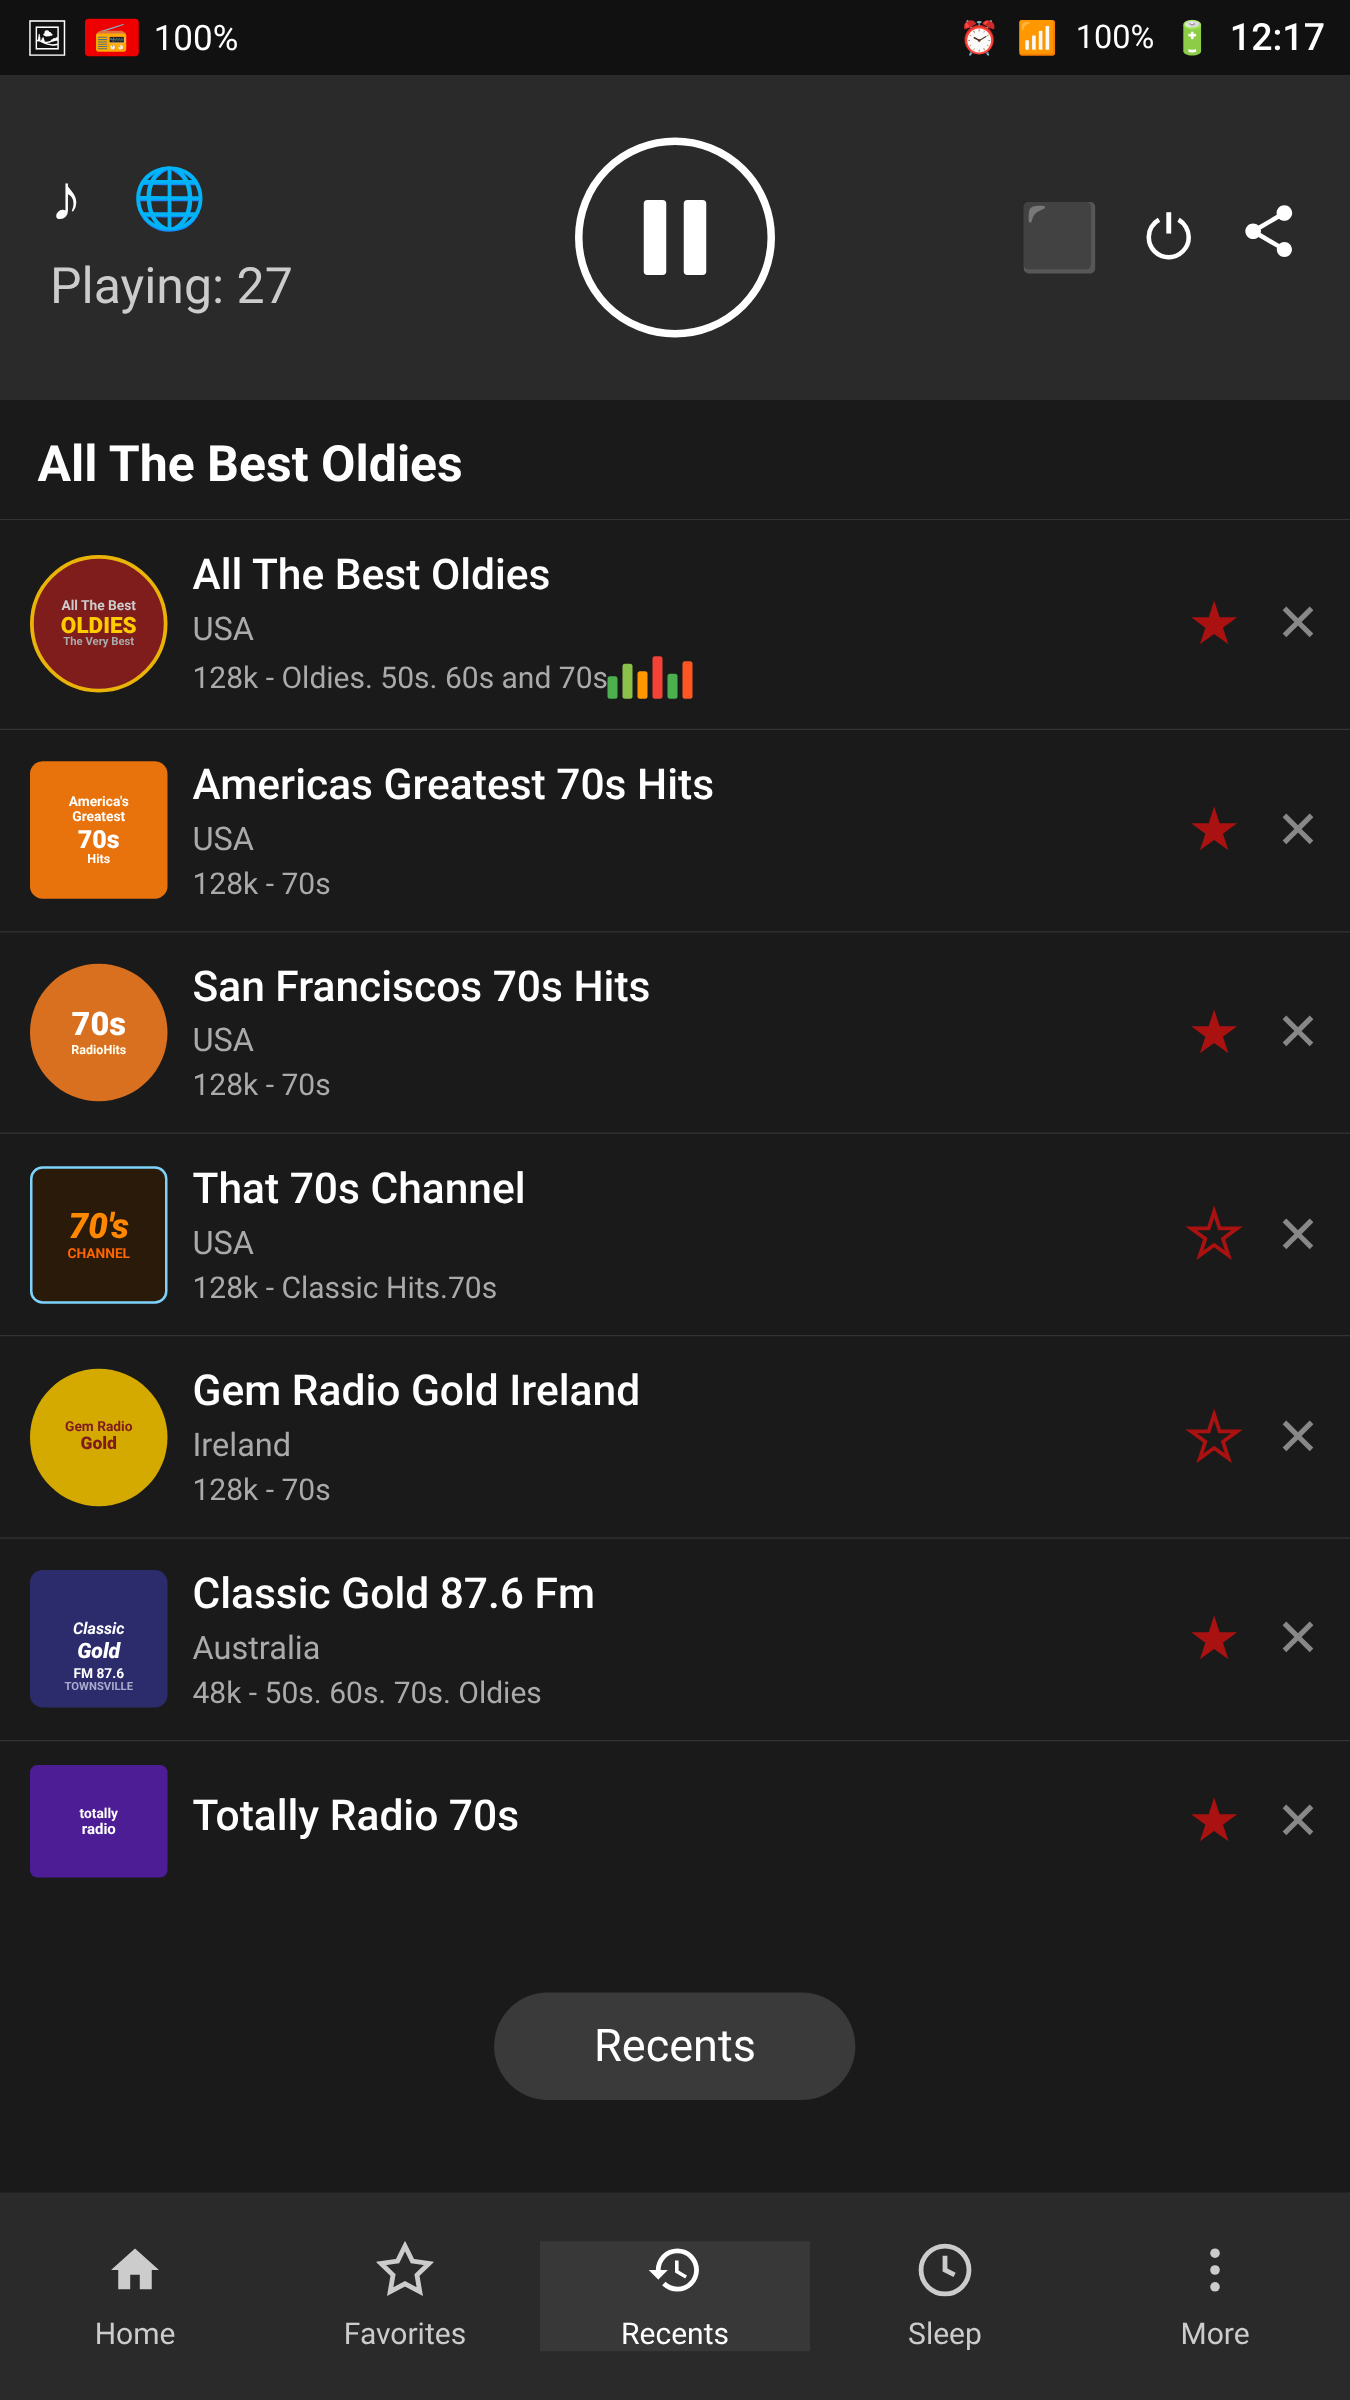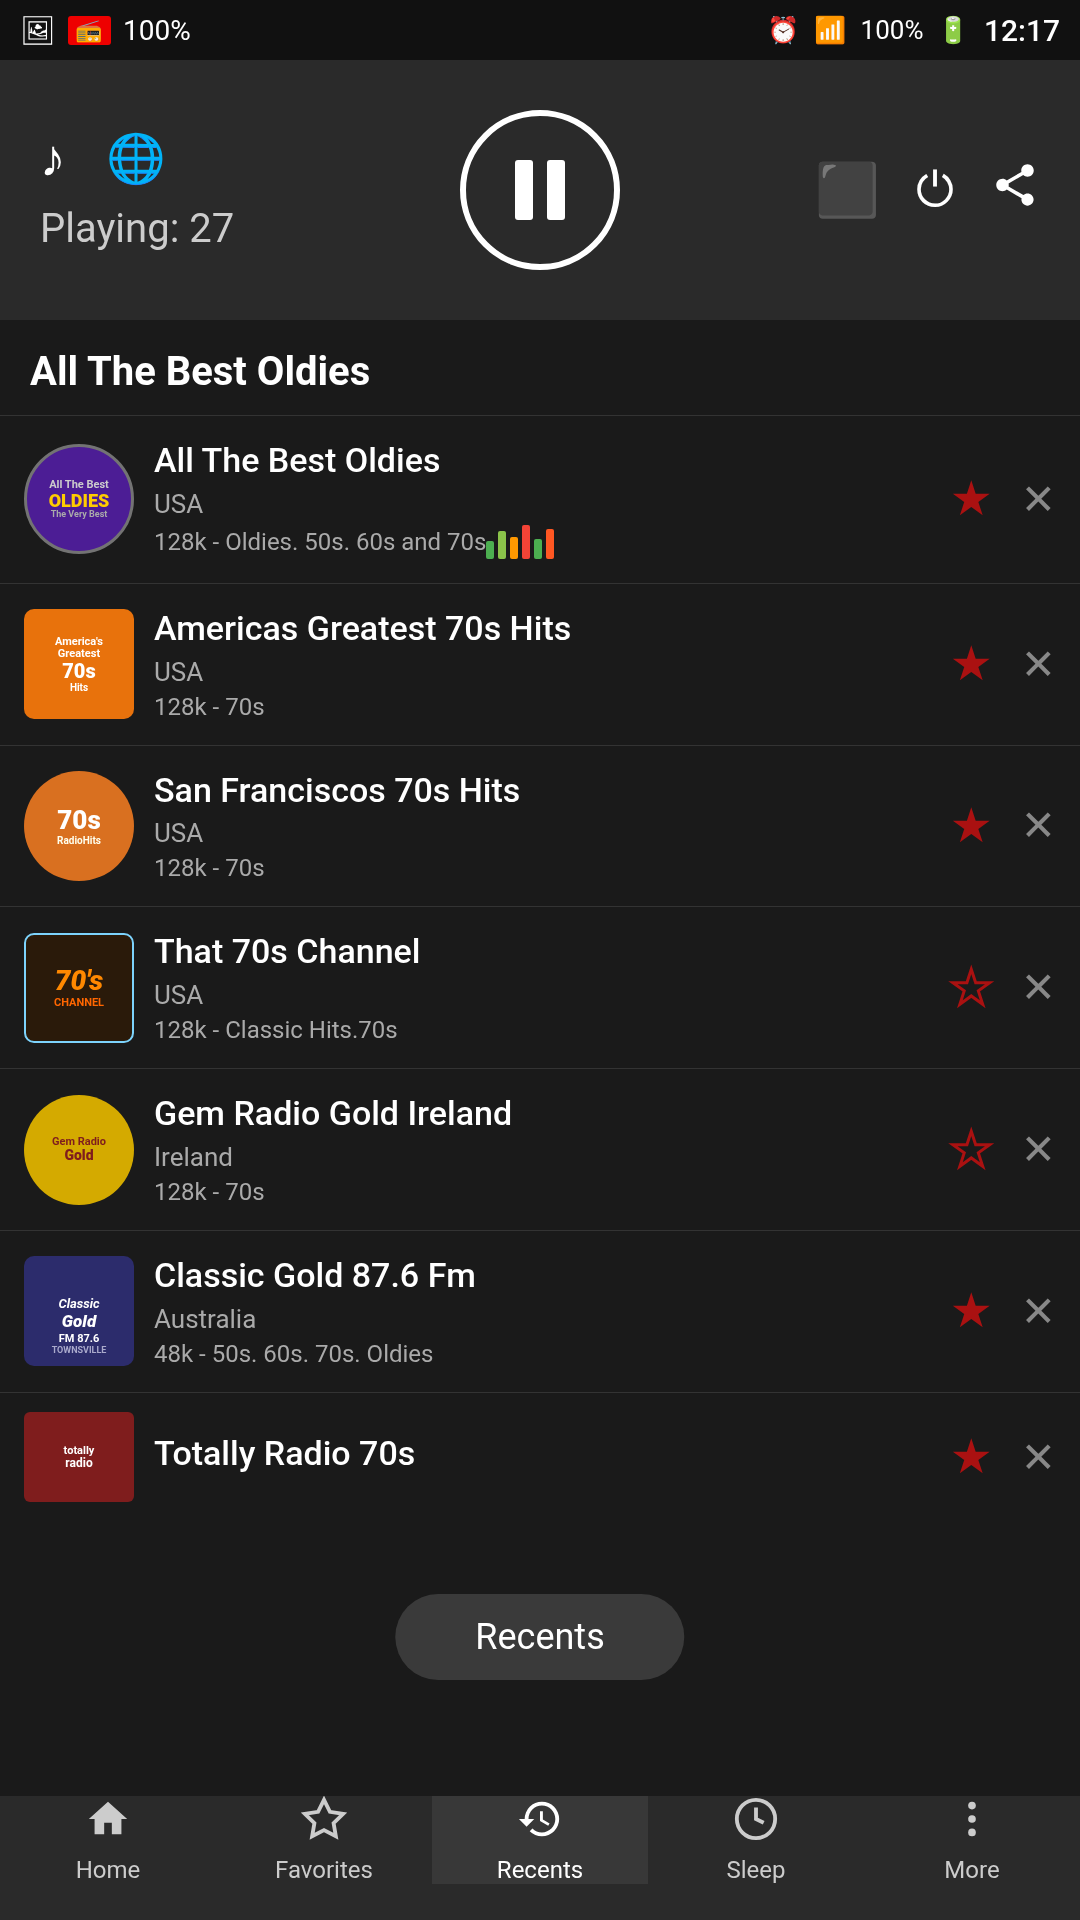--- a/index.html
+++ b/index.html
@@ -228,24 +228,24 @@
       z-index: 10;
       white-space: nowrap;
     }
 
     
     .bottom-nav {
       position: absolute;
       bottom: 0;
       left: 0;
       right: 0;
-      height: 124px;
+      height: 166px;
       background: #2a2a2a;
       display: flex;
-      align-items: flex-start;
+      align-items: center;
     }
     .nav-item {
       flex: 1;
       display: flex;
       flex-direction: column;
       align-items: center;
       justify-content: center;
       gap: 10px;
       cursor: pointer;
       border-top: none;
@@ -326,21 +326,21 @@
       </svg>
     </span>
   </div>
 </div>
 
 <div class="section-title">All The Best Oldies</div>
 
 <div class="scroll-area">
 
   <div class="station-item">
-    <div class="station-logo logo-oldies" style="background:#4c1d95;border:3px solid #737373;border-radius:50%;">
+    <div class="station-logo logo-oldies" style="background:#7f1d1d;border:3px solid #eab308;border-radius:50%;">
       <div style="text-align:center;font-size:14px;font-weight:bold;line-height:1.1;padding:6px;color:#fff;">
         <div style="font-size:11px;color:#ccc;">All The Best</div>
         <div style="font-size:18px;color:#ffcc00;font-weight:900;">OLDIES</div>
         <div style="font-size:9px;color:#aaa;">The Very Best</div>
       </div>
     </div>
     <div class="station-info">
       <div class="station-name">All The Best Oldies</div>
       <div class="station-country">USA</div>
       <div class="station-meta">
@@ -449,21 +449,21 @@
       <div class="station-country">Australia</div>
       <div class="station-meta">48k - 50s. 60s. 70s. Oldies</div>
     </div>
     <div class="station-actions">
       <span class="star-btn">★</span>
       <span class="close-btn">✕</span>
     </div>
   </div>
 
   <div class="station-item" style="min-height:110px; overflow:hidden; max-height:130px;">
-    <div class="station-logo logo-totally" style="background:#7f1d1d;width:110px;height:90px;border-radius:6px;">
+    <div class="station-logo logo-totally" style="background:#4c1d95;width:110px;height:90px;border-radius:6px;">
       <div style="text-align:center;font-size:13px;font-weight:bold;line-height:1.1;padding:6px;color:#fff;">
         <div style="font-size:11px;">totally</div>
         <div style="font-size:12px;">radio</div>
       </div>
     </div>
     <div class="station-info">
       <div class="station-name">Totally Radio 70s</div>
     </div>
     <div class="station-actions">
       <span class="star-btn">★</span>

